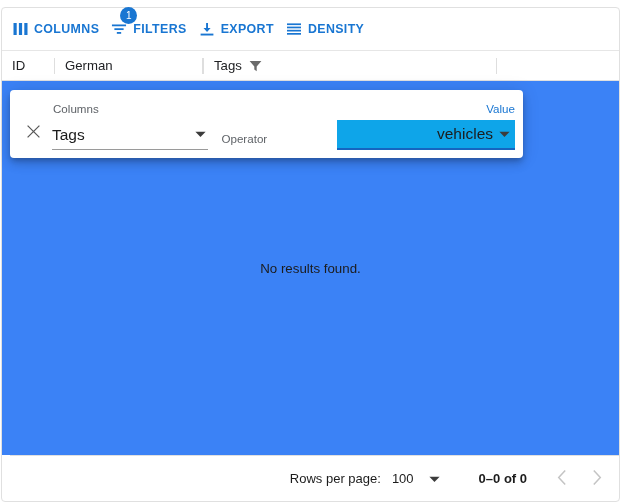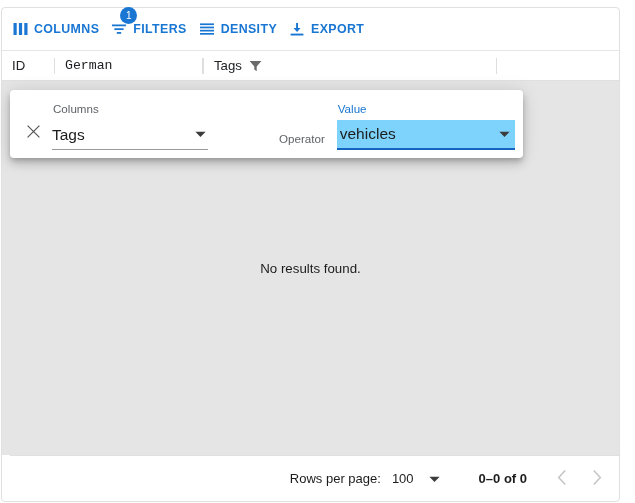--- a/index.html
+++ b/index.html
@@ -127,21 +127,21 @@
   
   .grid-body {
     position: absolute;
     left: 0;
     top: 73px;
     right: 0;
     bottom: 46px;
     display: flex;
     align-items: center;
     justify-content: center;
-    background: #e5e5e5;
+    background: #3b82f6;
   }
   .no-rows {
     font-size: 13.3px;
     color: #1c1c1c;
   }
 
   
   .footer {
     position: absolute;
     left: 8px;
@@ -236,43 +236,43 @@
   }
   .field-control {
     position: relative;
     display: flex;
     align-items: center;
     height: 30px;
     border-bottom: 1px solid #9a9a9a;
     box-sizing: border-box;
   }
   .field-control.filled {
-    background: #7dd3fc;
+    background: #0ea5e9;
     border-bottom: 2px solid #1565c0;
     padding-left: 3px;
     padding-right: 3px;
   }
   .field-value {
     font-size: 15.5px;
     color: #1c1c1c;
     line-height: 20px;
     flex: 1 1 auto;
     white-space: nowrap;
     overflow: hidden;
   }
   .caret {
     flex: 0 0 auto;
     margin-left: 6px;
     margin-right: 2px;
     display: inline-flex;
     align-items: center;
   }
   .f-columns { width: 165px; }
-  .f-operator { width: 110px; align-items: flex-end; }
-  .f-value { width: 188px; margin-right: 0; }
+  .f-operator { width: 110px; }
+  .f-value { width: 188px; margin-right: 0; text-align: right; }
 </style>
 </head>
 <body>
 
 <div class="grid-root">
 
   <div class="toolbar">
 
     <button class="tb-btn">
       <span class="tb-ico">
@@ -292,49 +292,49 @@
           <rect x="1" y="2.2" width="15" height="1.9" fill="#1976d2"></rect>
           <rect x="3.6" y="6.2" width="9.8" height="1.9" fill="#1976d2"></rect>
           <rect x="6.2" y="10.2" width="4.6" height="1.9" fill="#1976d2"></rect>
         </svg>
       </span>
       <span>FILTERS</span>
     </button>
 
     <button class="tb-btn">
       <span class="tb-ico">
+        <svg width="16" height="15" viewBox="0 0 16 15" aria-hidden="true">
+          <path d="M7.1 1 h1.9 v5.1 h2.6 L8.05 9.9 4.5 6.1 h2.6 z" fill="#1976d2"></path>
+          <rect x="1.6" y="11.6" width="12.8" height="1.9" fill="#1976d2"></rect>
+        </svg>
+      </span>
+      <span>EXPORT</span>
+    </button>
+
+    <button class="tb-btn">
+      <span class="tb-ico">
         <svg width="16" height="14" viewBox="0 0 16 14" aria-hidden="true">
           <rect x="1" y="1.4" width="14" height="1.7" fill="#1976d2"></rect>
           <rect x="1" y="4.6" width="14" height="1.7" fill="#1976d2"></rect>
           <rect x="1" y="7.8" width="14" height="1.7" fill="#1976d2"></rect>
           <rect x="1" y="11" width="14" height="1.7" fill="#1976d2"></rect>
         </svg>
       </span>
       <span>DENSITY</span>
     </button>
-
-    <button class="tb-btn">
-      <span class="tb-ico">
-        <svg width="16" height="15" viewBox="0 0 16 15" aria-hidden="true">
-          <path d="M7.1 1 h1.9 v5.1 h2.6 L8.05 9.9 4.5 6.1 h2.6 z" fill="#1976d2"></path>
-          <rect x="1.6" y="11.6" width="12.8" height="1.9" fill="#1976d2"></rect>
-        </svg>
-      </span>
-      <span>EXPORT</span>
-    </button>
   </div>
 
   <div class="col-header">
 
     <div class="col-cell" style="width:52px;">
       <span class="col-title">ID</span>
     </div>
     <div class="col-sep"></div>
 
-    <div class="col-cell" style="width:147px;font-family:Liberation Mono, monospace;">
+    <div class="col-cell" style="width:147px;">
       <span class="col-title">German</span>
     </div>
     <div class="col-sep"></div>
 
     <div class="col-sep"></div>
 
     <div class="col-cell" style="width:292px;">
       <span class="col-title">Tags</span>
       <span class="hdr-filter-ico">
         <svg width="13" height="12" viewBox="0 0 13 12" aria-hidden="true">

